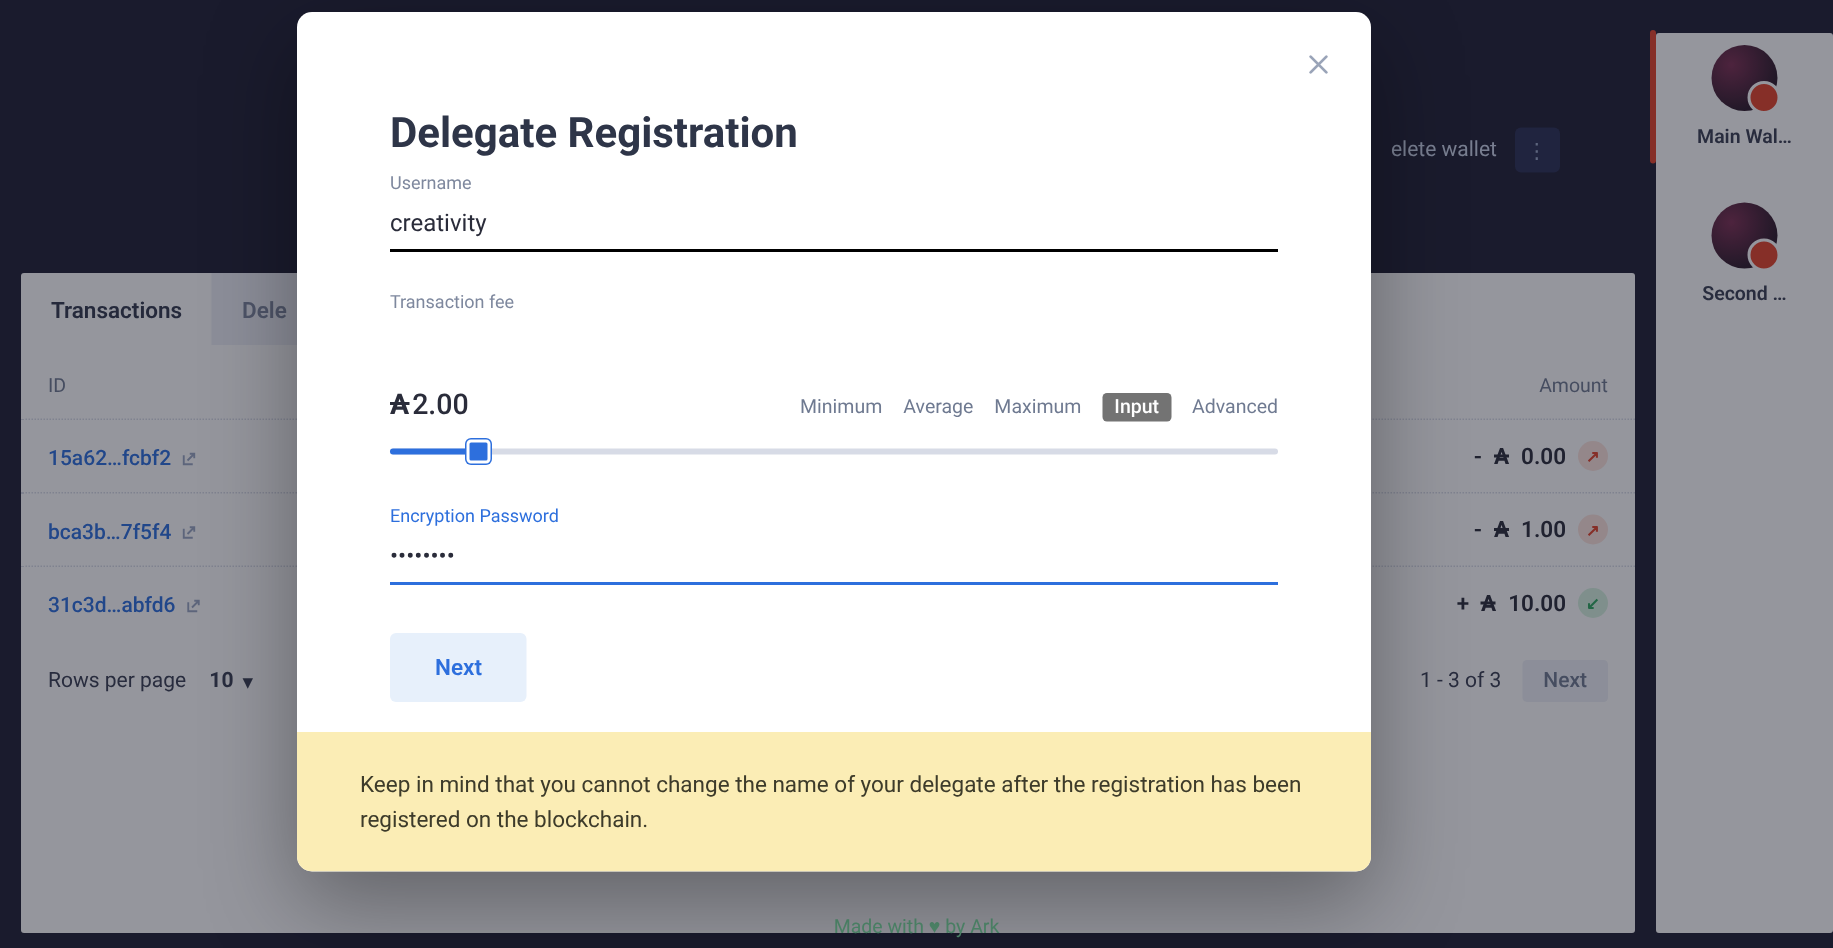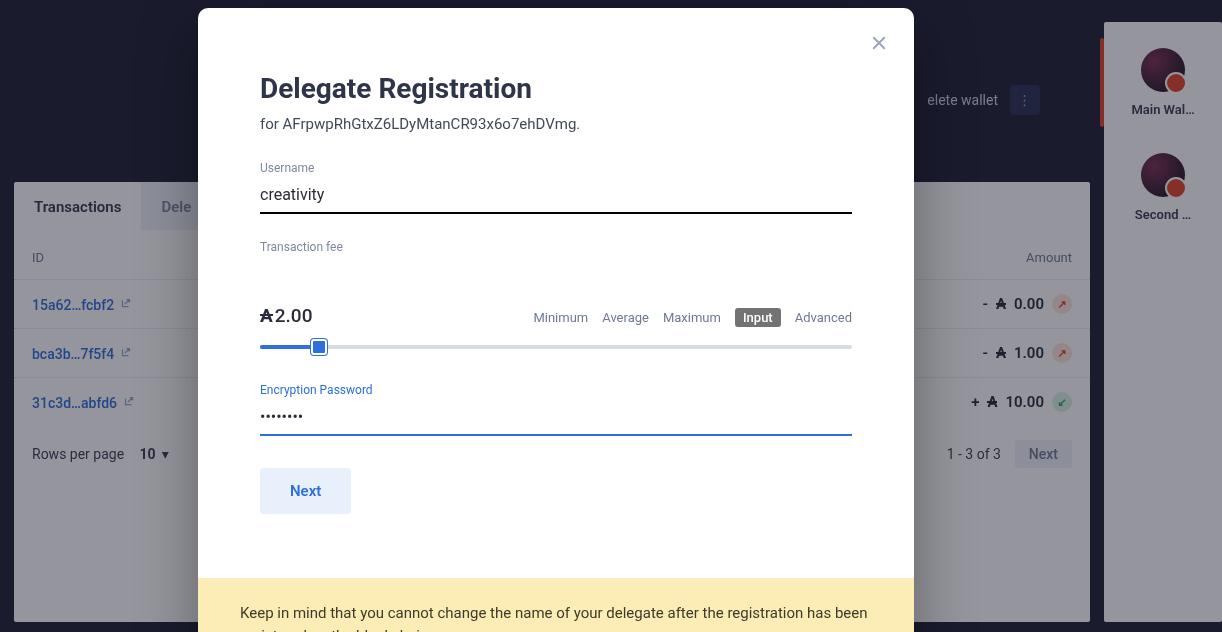--- a/index.html
+++ b/index.html
@@ -14,32 +14,32 @@
   .kebab-btn span { color: #9aa7c7; font-size: 14px; letter-spacing: 1px; }
 
   .content-panel { position: absolute; top: 182px; left: 14px; right: 132px; bottom: 10px; background: #fff; border-radius: 2px; }
   .tabs { display: flex; }
   .tab { padding: 16px 20px 14px; font-size: 15px; font-weight: 600; color: #333a4e; }
   .tab.inactive { background: #eef1f7; color: #7e889e; }
   .table-head { display: flex; padding: 20px 18px 14px; font-size: 13px; color: #6f7a91; }
   .col-id { flex: 1; }
   .col-amount { width: 120px; text-align: right; }
   .row { display: flex; padding: 14px 18px; border-top: 1px dotted #d7dbe6; align-items: center; }
-  .tx-id { color: #2d6fdd; font-size: 14px; font-weight: 500; display: inline-flex; align-items: flex-start; gap: 6px; }
+  .tx-id { color: #2d6fdd; font-size: 14px; font-weight: 500; display: inline-flex; align-items: center; gap: 6px; }
   .ext-icon { color: #9aa7c2; }
   .amount { display: flex; align-items: center; justify-content: flex-end; gap: 8px; font-size: 15px; font-weight: 600; color: #2a2c3a; }
   .amount-badge { width: 20px; height: 20px; border-radius: 50%; display: inline-flex; align-items: center; justify-content: center; font-size: 11px; }
   .amount-badge.out { background: #fde4dd; color: #e4442b; }
   .amount-badge.in { background: #d7f3e0; color: #2fa860; }
   .pager { display: flex; justify-content: space-between; align-items: center; padding: 14px 18px; font-size: 14px; color: #3a3f52; }
   .pager .right { display: flex; align-items: center; gap: 14px; }
   .pager-btn { background: #eef1f7; padding: 6px 14px; border-radius: 3px; font-weight: 500; color: #6f7a91; }
   .rows-select { display: inline-flex; align-items: center; gap: 6px; }
 
-  .wallet-sidebar { position: absolute; right: 0; top: 22px; bottom: 10px; width: 118px; background: #fff; border-radius: 2px; display: flex; flex-direction: column; align-items: center; padding-top: 26px; gap: 36px; }
+  .wallet-sidebar { position: absolute; right: 0; top: 22px; bottom: 10px; width: 118px; background: #fff; border-radius: 2px; display: flex; flex-direction: column; align-items: center; padding-top: 8px; gap: 36px; }
   .wallet-item { display: flex; flex-direction: column; align-items: center; gap: 10px; width: 100%; position: relative; }
   .wallet-item.active::before { content: ""; position: absolute; left: -4px; top: -10px; bottom: -10px; width: 4px; background: #e4442b; border-radius: 2px; }
   .wallet-avatar { width: 44px; height: 44px; border-radius: 50%; background: radial-gradient(circle at 30% 30%, #7d2f52 0%, #2f1b2b 70%); position: relative; }
   .wallet-avatar::after { content: ""; position: absolute; right: -2px; bottom: -2px; width: 18px; height: 18px; border-radius: 50%; background: #e4442b; border: 2px solid #fff; }
   .wallet-label { font-size: 13px; font-weight: 600; color: #3a3f52; max-width: 90px; white-space: nowrap; overflow: hidden; text-overflow: ellipsis; }
 
   .footer-text { position: absolute; bottom: 6px; left: 0; right: 0; text-align: center; color: #86efac; font-size: 13px; }
 
   
   .overlay { position: absolute; inset: 0; background: rgba(20,22,38,0.45); }
@@ -56,21 +56,21 @@
   .fee-row { display: flex; justify-content: space-between; align-items: flex-end; }
   .fee-val { font-size: 19px; font-weight: 500; display: flex; align-items: center; gap: 2px; margin-top: 41px; }
   .fee-options { display: flex; align-items: center; gap: 14px; font-size: 13px; color: #6f7a91; }
   .fee-opt { cursor: pointer; margin-top: 48px; }
   .fee-opt.sel { background: #737373; color: #fff; padding: 2px 8px; border-radius: 3px; font-weight: 500; }
   .slider-wrap { margin-top: 10px; position: relative; height: 20px; }
   .slider-track { position: absolute; top: 8px; left: 0; right: 0; height: 4px; background: #d7dbe6; border-radius: 2px; }
   .slider-fill { position: absolute; top: 8px; left: 0; width: 10%; height: 4px; background: #2d6fdd; border-radius: 2px; }
   .slider-thumb { position: absolute; top: 2px; left: calc(10% - 8px); width: 16px; height: 16px; background: #2d6fdd; border: 2px solid #fff; border-radius: 3px; box-shadow: 0 0 0 1px #2d6fdd; }
   .next-btn { background: #e7f0fb; color: #2d6fdd; font-weight: 600; font-size: 15px; padding: 14px 30px; border-radius: 4px; display: inline-block; cursor: pointer; margin-top: 6px; }
-  .warning { background: #fbedb5; padding: 24px 42px; font-size: 15px; color: #3d3b2a; line-height: 1.5; margin-top: 44px; }
+  .warning { background: #fbedb5; padding: 24px 42px; font-size: 15px; color: #3d3b2a; line-height: 1.5; }
 
   .ark-a { font-weight: 700; position: relative; display: inline-block; }
   .ark-a::before { content: "A"; }
   .ark-a::after { content: ""; position: absolute; left: 0; right: 0; top: 45%; height: 1.5px; background: currentColor; }
 
   svg { display: block; }
 </style>
 </head>
 <body>
 
@@ -179,21 +179,20 @@
 <div class="overlay"></div>
 
 <div class="modal">
   <div class="modal-close">
     <svg width="18" height="18" viewBox="0 0 24 24" fill="none" stroke="currentColor" stroke-width="2.5" stroke-linecap="round">
         <path d="M5 5l14 14M19 5L5 19"></path>
       </svg>
   </div>
   <div class="m-body">
     <h1 class="m-title">Delegate Registration</h1>
-    <p class="m-sub">for AFrpwpRhGtxZ6LDyMtanCR93x6o7ehDVmg.</p>
 
     <div class="field">
       <label class="field-label">Username</label>
       <input class="field-input" value="creativity" style="">
     </div>
 
     <div class="field">
       <label class="field-label">Transaction fee</label>
       <div class="fee-row">
         <div class="fee-val">

